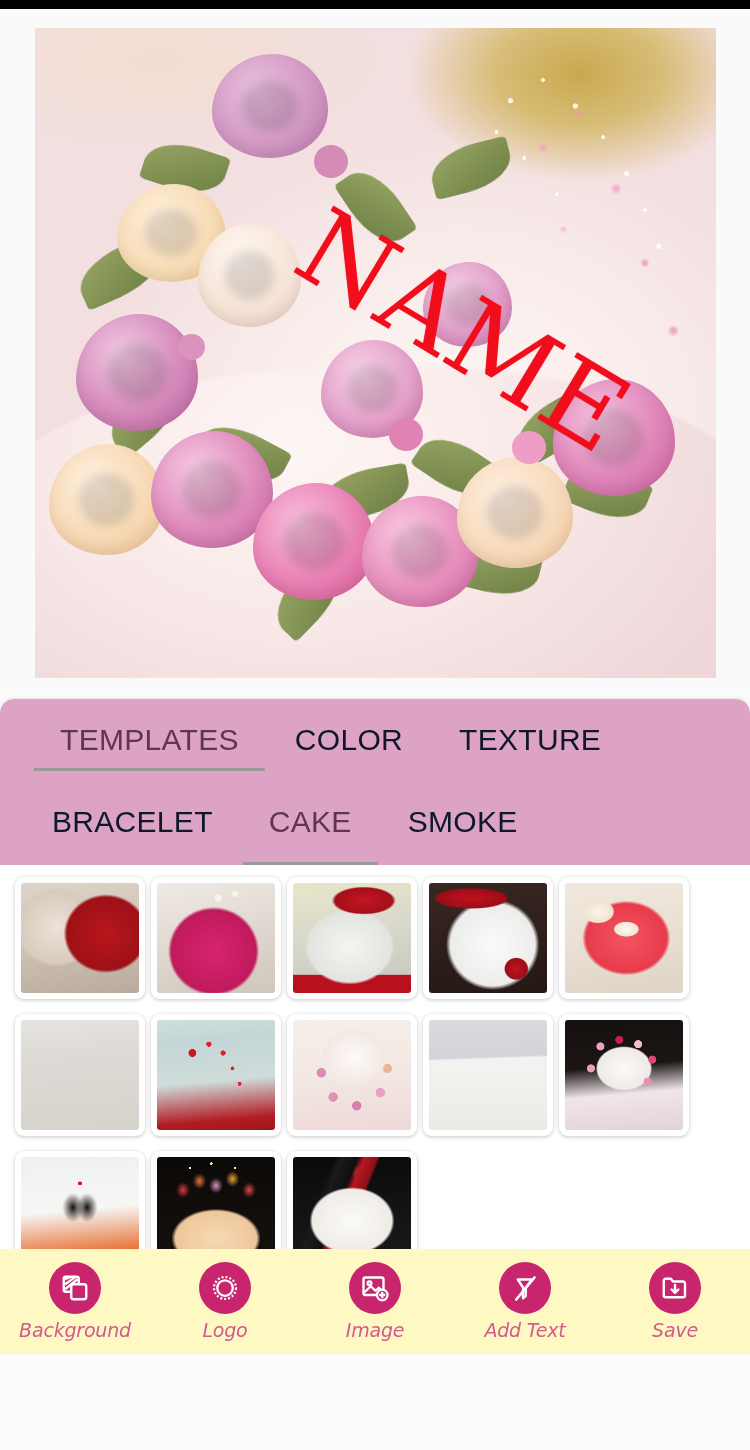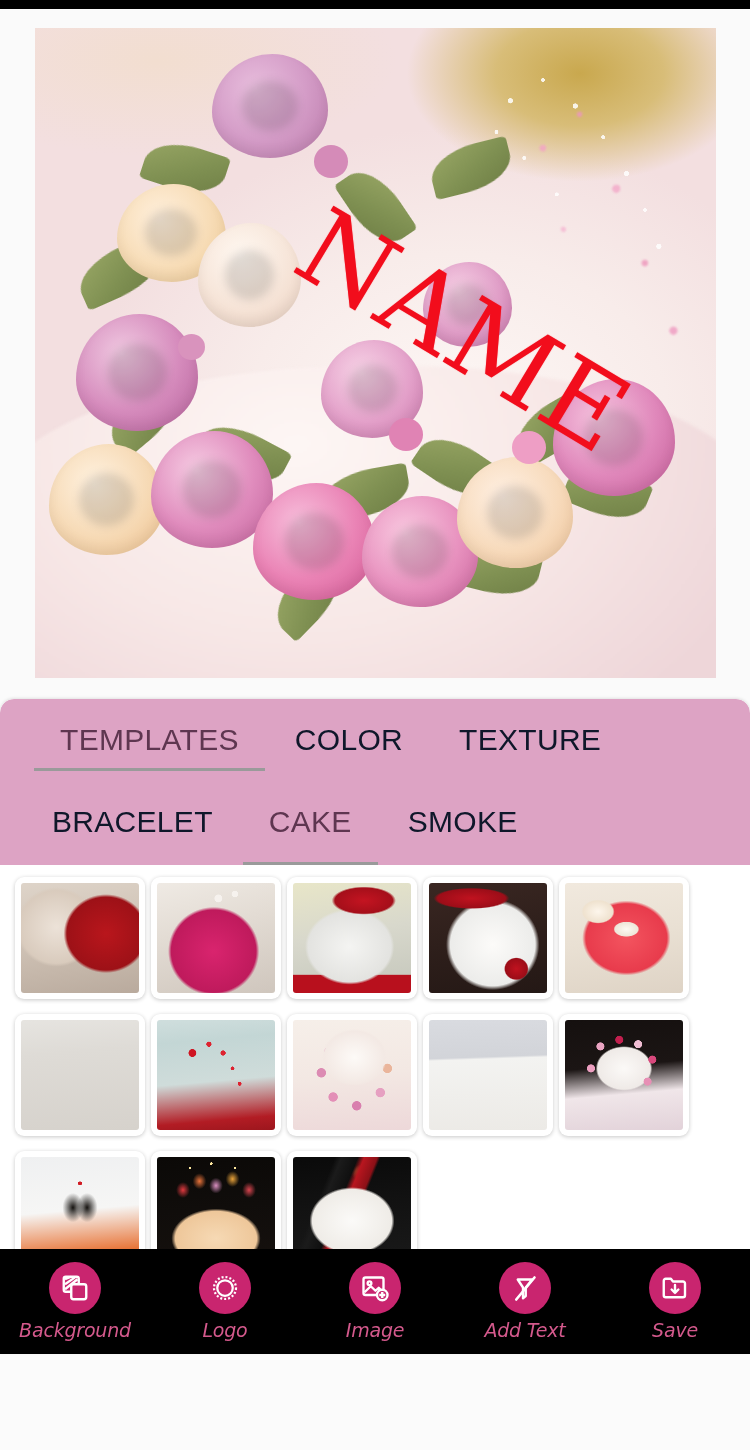--- a/index.html
+++ b/index.html
@@ -239,21 +239,21 @@
     overflow: hidden;
     position: relative;
   }
 
   
   .bottom-bar {
     position: absolute;
     bottom: 0; left: 0;
     width: 750px;
     height: 105px;
-    background: #000000;
+    background: #fef9c3;
     display: flex;
     align-items: center;
   }
   .bb-item {
     flex: 1 1 0;
     display: flex;
     flex-direction: column;
     align-items: center;
     justify-content: center;
     cursor: pointer;

